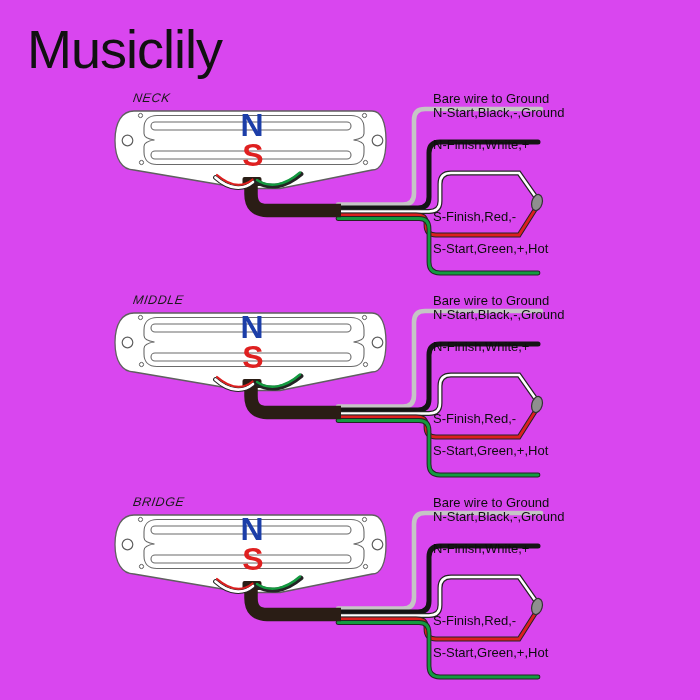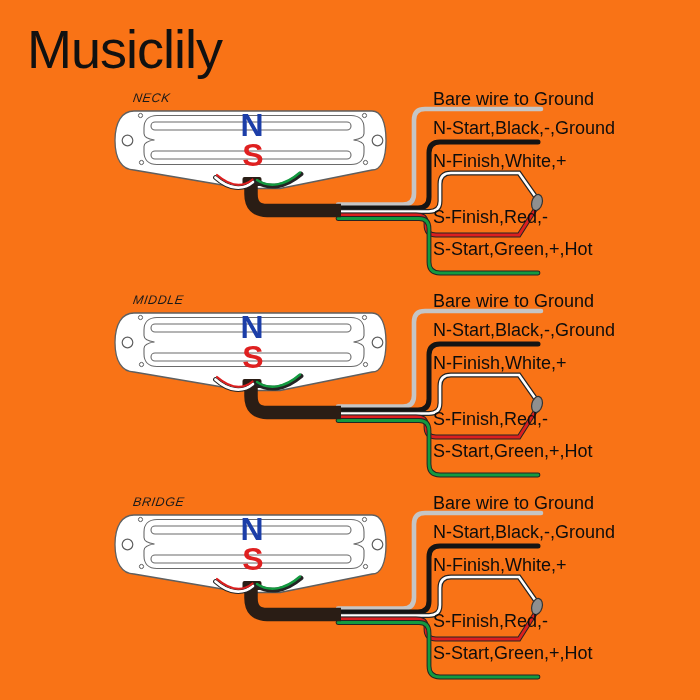--- a/index.html
+++ b/index.html
@@ -1,27 +1,27 @@
 <!DOCTYPE html>
 <html><head>
 <meta charset="utf-8">
 <style>
   html,body{margin:0;padding:0;background:#fff;}
-  #stage{position:relative;width:700px;height:700px;background:#f97316;overflow:hidden;
+  #stage{position:relative;width:700px;height:700px;background:#d946ef;overflow:hidden;
          font-family:"Liberation Sans", sans-serif;}
   .logo{position:absolute;left:27px;top:21px;font-size:54px;line-height:1.05;
         color:#111;letter-spacing:-1px;font-weight:400;}
   .section{position:absolute;left:0;width:700px;height:202px;}
   .s1{top:90px}.s2{top:292px}.s3{top:494px}
   .sec-label{position:absolute;left:133px;top:1px;font-style:italic;font-size:12.5px;
              color:#1a1a1a;letter-spacing:.6px;transform:skewX(-8deg);}
   .diagram{position:absolute;left:0;top:0;}
-  .wire-label{position:absolute;left:433px;font-size:18px;line-height:14px;
+  .wire-label{position:absolute;left:433px;font-size:13px;line-height:14px;
               color:#0d0d0d;white-space:nowrap;}
-  .wl-bare{top:2px}.wl-nstart{top:31px}.wl-nfinish{top:64px}
+  .wl-bare{top:2px}.wl-nstart{top:16px}.wl-nfinish{top:48px}
   .wl-sfinish{top:120px}.wl-sstart{top:152px}
   svg text.mag{font-family:"Liberation Sans", sans-serif;font-size:32px;font-weight:bold;}
 </style>
 </head>
 <body>
 
 <div id="stage">
 
   <div class="logo">Musiclily</div>
 

